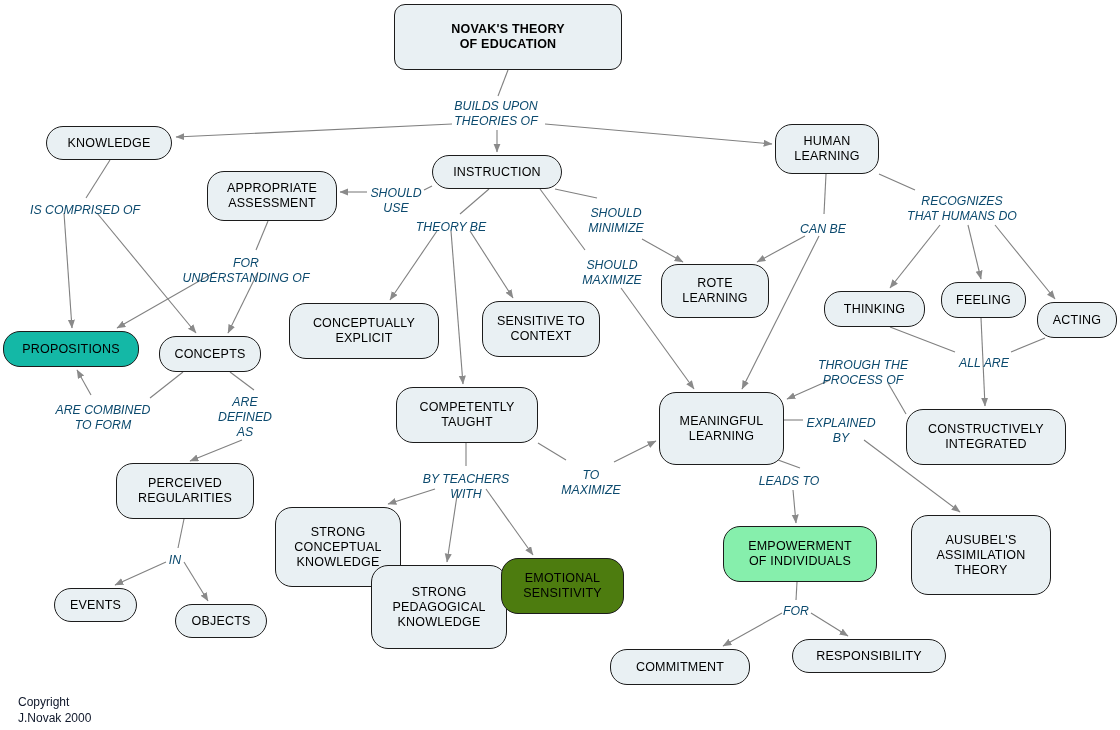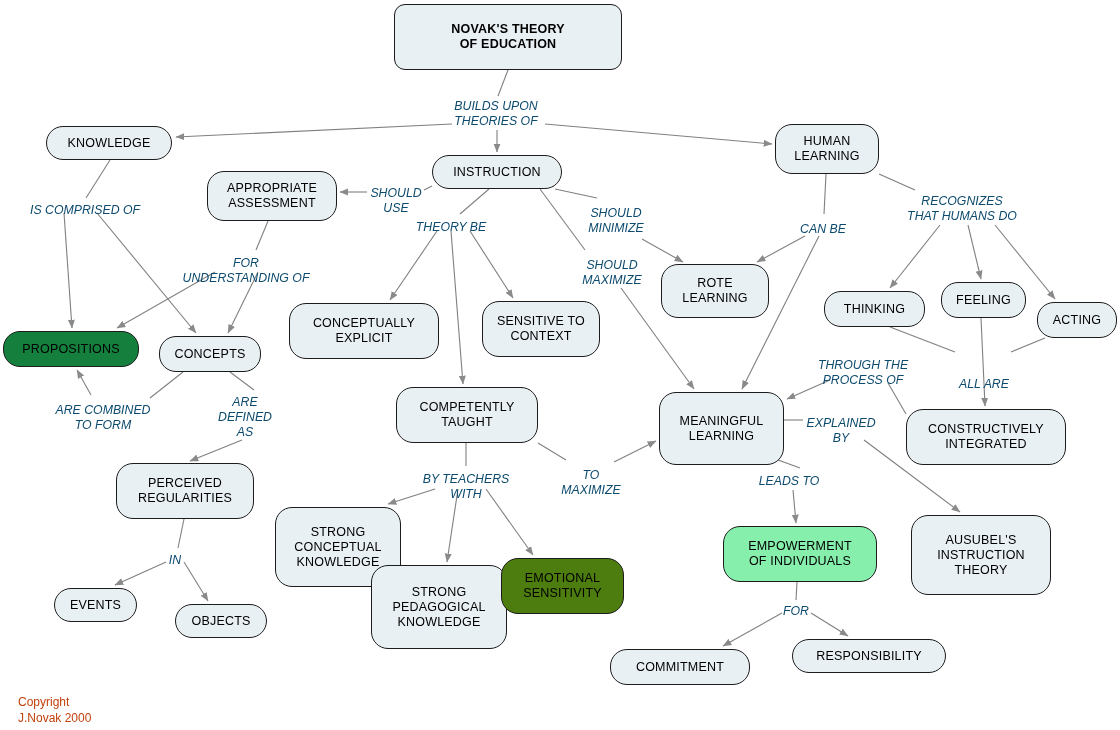--- a/index.html
+++ b/index.html
@@ -54,21 +54,21 @@
     color: #0c4a6e;
     text-align: center;
     white-space: pre-line;
     background: transparent;
     transform: translateX(-50%);
   }
   .copyright {
     position: absolute;
     font-size: 12px;
     line-height: 16px;
-    color: #c2410c;
+    color: #0f172a;
     white-space: pre-line;
     text-align: left;
   }
 </style>
 </head>
 <body>
 
 <div id="canvas">
 
   <svg id="edge-layer" viewBox="0 0 1120 730" xmlns="http://www.w3.org/2000/svg">
@@ -135,21 +135,21 @@
 
   <div id="nodes-group">
       <div class="node root" style="left: 394px; top: 4px; width: 228px; height: 66px; background: rgb(233, 240, 243); border-color: rgb(28, 28, 28);">NOVAK'S THEORY
 OF EDUCATION</div>
       <div class="node" style="left: 46px; top: 126px; width: 126px; height: 34px; background: rgb(233, 240, 243); border-color: rgb(28, 28, 28);">KNOWLEDGE</div>
       <div class="node" style="left: 432px; top: 155px; width: 130px; height: 34px; background: rgb(233, 240, 243); border-color: rgb(28, 28, 28);">INSTRUCTION</div>
       <div class="node" style="left: 775px; top: 124px; width: 104px; height: 50px; background: rgb(233, 240, 243); border-color: rgb(28, 28, 28);">HUMAN
 LEARNING</div>
       <div class="node" style="left: 207px; top: 171px; width: 130px; height: 50px; background: rgb(233, 240, 243); border-color: rgb(28, 28, 28);">APPROPRIATE
 ASSESSMENT</div>
-      <div class="node" style="left: 3px; top: 331px; width: 136px; height: 36px; background: #15803d; border-color: rgb(28, 28, 28);">PROPOSITIONS</div>
+      <div class="node" style="left: 3px; top: 331px; width: 136px; height: 36px; background: #14b8a6; border-color: rgb(28, 28, 28);">PROPOSITIONS</div>
       <div class="node" style="left: 159px; top: 336px; width: 102px; height: 36px; background: rgb(233, 240, 243); border-color: rgb(28, 28, 28);">CONCEPTS</div>
       <div class="node" style="left: 289px; top: 303px; width: 150px; height: 56px; background: rgb(233, 240, 243); border-color: rgb(28, 28, 28);">CONCEPTUALLY
 EXPLICIT</div>
       <div class="node" style="left: 482px; top: 301px; width: 118px; height: 56px; background: rgb(233, 240, 243); border-color: rgb(28, 28, 28);">SENSITIVE TO
 CONTEXT</div>
       <div class="node" style="left: 661px; top: 264px; width: 108px; height: 54px; background: rgb(233, 240, 243); border-color: rgb(28, 28, 28);">ROTE
 LEARNING</div>
       <div class="node" style="left: 824px; top: 291px; width: 101px; height: 36px; background: rgb(233, 240, 243); border-color: rgb(28, 28, 28);">THINKING</div>
       <div class="node" style="left: 941px; top: 282px; width: 85px; height: 36px; background: rgb(233, 240, 243); border-color: rgb(28, 28, 28);">FEELING</div>
       <div class="node" style="left: 1037px; top: 302px; width: 80px; height: 36px; background: rgb(233, 240, 243); border-color: rgb(28, 28, 28);">ACTING</div>
@@ -165,21 +165,21 @@
 CONCEPTUAL
 KNOWLEDGE</div>
       <div class="node" style="left: 371px; top: 565px; width: 136px; height: 84px; background: rgb(233, 240, 243); border-color: rgb(28, 28, 28);">STRONG
 PEDAGOGICAL
 KNOWLEDGE</div>
       <div class="node" style="left: 501px; top: 558px; width: 123px; height: 56px; background: #4d7c0f; border-color: rgb(28, 28, 28);">EMOTIONAL
 SENSITIVITY</div>
       <div class="node" style="left: 723px; top: 526px; width: 154px; height: 56px; background: #86efac; border-color: rgb(28, 28, 28);">EMPOWERMENT
 OF INDIVIDUALS</div>
       <div class="node" style="left: 911px; top: 515px; width: 140px; height: 80px; background: rgb(233, 240, 243); border-color: rgb(28, 28, 28);">AUSUBEL'S
-INSTRUCTION
+ASSIMILATION
 THEORY</div>
       <div class="node" style="left: 54px; top: 588px; width: 83px; height: 34px; background: rgb(233, 240, 243); border-color: rgb(28, 28, 28);">EVENTS</div>
       <div class="node" style="left: 175px; top: 604px; width: 92px; height: 34px; background: rgb(233, 240, 243); border-color: rgb(28, 28, 28);">OBJECTS</div>
       <div class="node" style="left: 610px; top: 649px; width: 140px; height: 36px; background: rgb(233, 240, 243); border-color: rgb(28, 28, 28);">COMMITMENT</div>
       <div class="node" style="left: 792px; top: 639px; width: 154px; height: 34px; background: rgb(233, 240, 243); border-color: rgb(28, 28, 28);">RESPONSIBILITY</div>
     </div>
   <div id="labels-group">
       <div class="link-label" style="left: 496px; top: 99px;">BUILDS UPON
 THEORIES OF</div>
       <div class="link-label" style="left: 85px; top: 203px;">IS COMPRISED OF</div>
@@ -195,21 +195,21 @@
 THAT HUMANS DO</div>
       <div class="link-label" style="left: 246px; top: 256px;">FOR
 UNDERSTANDING OF</div>
       <div class="link-label" style="left: 103px; top: 403px;">ARE COMBINED
 TO FORM</div>
       <div class="link-label" style="left: 245px; top: 395px;">ARE
 DEFINED
 AS</div>
       <div class="link-label" style="left: 863px; top: 358px;">THROUGH THE
 PROCESS OF</div>
-      <div class="link-label" style="left: 984px; top: 356px; margin-top: 21px;">ALL ARE</div>
+      <div class="link-label" style="left: 984px; top: 356px;">ALL ARE</div>
       <div class="link-label" style="left: 841px; top: 416px;">EXPLAINED
 BY</div>
       <div class="link-label" style="left: 466px; top: 472px;">BY TEACHERS
 WITH</div>
       <div class="link-label" style="left: 591px; top: 468px;">TO
 MAXIMIZE</div>
       <div class="link-label" style="left: 789px; top: 474px;">LEADS TO</div>
       <div class="link-label" style="left: 175px; top: 553px;">IN</div>
       <div class="link-label" style="left: 796px; top: 604px;">FOR</div>
     </div>

